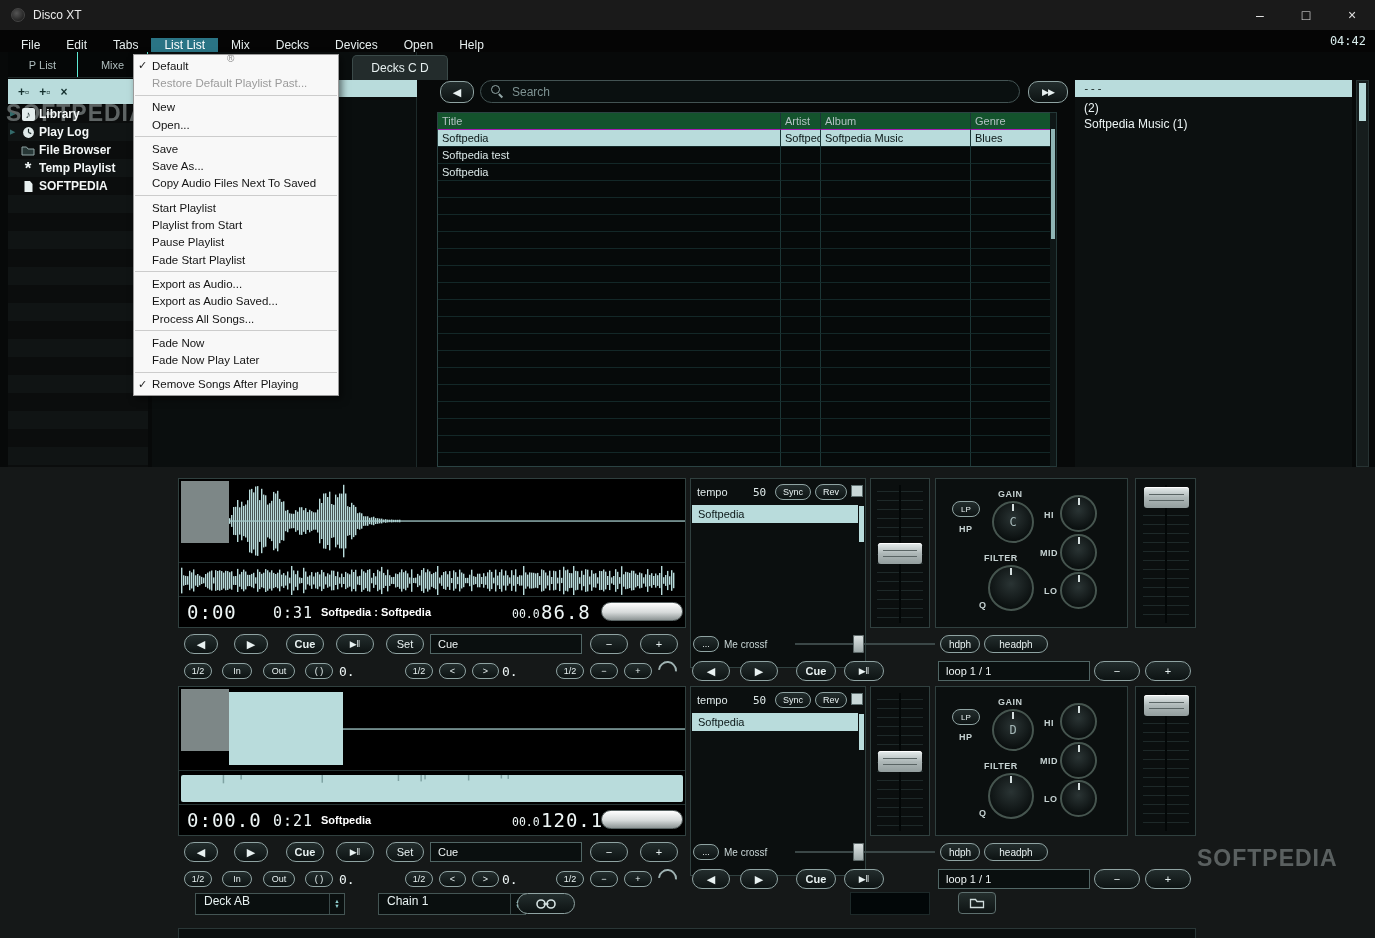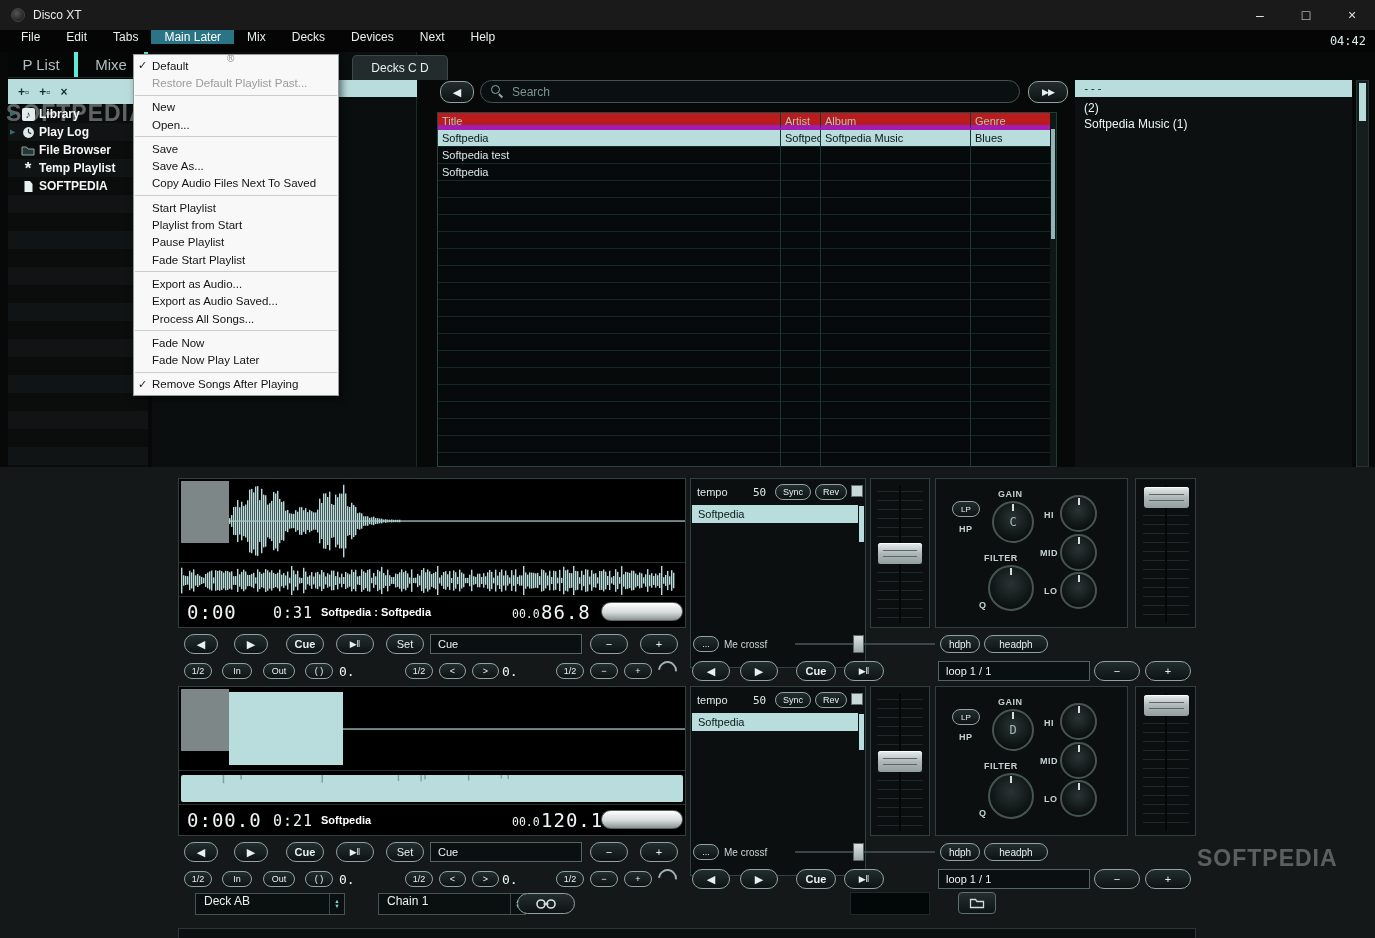--- a/index.html
+++ b/index.html
@@ -5,30 +5,30 @@
 *{margin:0;padding:0;box-sizing:border-box}
 :root{--accent:#b9dcdc;--menu-hl:#2a7485}
 body{width:1375px;height:938px;position:relative;overflow:hidden;background:#151818;font-family:"Liberation Sans",sans-serif;color:#e8f0f0}
 
 #titlebar{position:absolute;left:0;top:0;width:1375px;height:30px;background:#1a1a1a}
 #app-icon{position:absolute;left:11px;top:8px;width:14px;height:14px;border-radius:50%;background:radial-gradient(circle at 38% 35%,#555,#111);border:1px solid #444}
 #title-text{position:absolute;left:33px;top:8px;font-size:12px;color:#eaeaea}
 .win-btn{position:absolute;top:0;width:46px;height:30px;display:flex;align-items:center;justify-content:center;color:#e0e0e0;font-size:14px}
 #btn-min{right:92px}#btn-max{right:46px}#btn-close{right:0}
 
-#menubar{position:absolute;left:0;top:30px;width:1375px;height:22px;background:#050505;display:flex;align-items:flex-start;padding-left:8px}
+#menubar{position:absolute;left:0;top:30px;width:1375px;height:22px;background:#050505;display:flex;align-items:flex-end;padding-left:8px}
 .menu-item-top{padding:0 13px;display:flex;align-items:center;font-size:12px;color:#e6eeee}
 .menu-item-top.active{background:var(--menu-hl);color:#fff}
 #clock{position:absolute;right:9px;top:30px;height:22px;display:flex;align-items:center;font-size:12px;color:#d8ecec;font-family:"DejaVu Sans Mono",monospace}
 
 #top-area{position:absolute;left:0;top:52px;width:1375px;height:415px;background:#070909}
 
 #sidebar{position:absolute;left:8px;top:52px;width:140px;height:415px;background:#050707}
 #sidebar-tabs{position:absolute;left:0;top:0;width:140px;height:26px;display:flex;border-bottom:1px solid #1e2626}
-.side-tab{flex:1;display:flex;align-items:center;justify-content:center;font-size:15px;color:#b0bebe;border-right:4px solid #5eead4;white-space:nowrap;overflow:hidden}
+.side-tab{flex:1;display:flex;align-items:center;justify-content:center;font-size:11px;color:#b0bebe;border-right:1px solid #5eead4;white-space:nowrap;overflow:hidden}
 #sidebar-toolbar{position:absolute;left:0;top:27px;width:140px;height:25px;background:var(--accent);display:flex;align-items:center;gap:10px;padding-left:10px}
 .tool-btn{font-size:12px;color:#14302e;font-weight:bold}
 #sidebar-list{position:absolute;left:0;top:53px;width:140px;height:362px;overflow:hidden}
 .stripe{position:absolute;left:0;width:140px;height:18px}
 .side-item{position:absolute;left:0;width:140px;height:18px;z-index:30}
 .exp{position:absolute;left:2px;top:5px;font-size:7px;color:#336a6a}
 .icw{position:absolute;left:13px;top:2px;width:14px;height:14px;display:flex;align-items:center;justify-content:center}
 .lbl{position:absolute;left:31px;top:2px;font-size:12px;font-weight:bold;color:#f4f8f8;white-space:nowrap}
 .ic-note{display:flex;width:13px;height:13px;background:#e3eded;border-radius:2px;color:#0f1f1e;font-size:10px;align-items:center;justify-content:center}
 .ic-ast{color:#f0f6f6;font-size:17px;line-height:13px;font-weight:bold}
@@ -45,21 +45,21 @@
 #search-fwd{left:1028px;top:81px;width:40px;height:22px;font-size:9px;letter-spacing:-1px}
 #search-box{position:absolute;left:480px;top:80px;width:540px;height:23px;border-radius:12px;border:1px solid #435353;background:#0a1010;display:flex;align-items:center;gap:8px;padding-left:10px}
 #search-icon{width:13px;height:13px;position:relative;flex:0 0 auto}
 #search-icon::before{content:"";position:absolute;left:0;top:0;width:7px;height:7px;border:1.5px solid #93a7a7;border-radius:50%}
 #search-icon::after{content:"";position:absolute;left:8px;top:8px;width:5px;height:1.5px;background:#93a7a7;transform:rotate(45deg);transform-origin:left center}
 #search-placeholder{font-size:12px;color:#7e9292}
 
 #table{position:absolute;left:437px;top:112px;width:614px;height:355px;border:1px solid #2b4343;overflow:hidden;background:#060a0a}
 .trow{display:flex;height:17px}
 .tcell{overflow:hidden;white-space:nowrap;border-right:1px solid #1c3636;border-bottom:1px solid #132828;font-size:11px;padding:2px 0 0 4px;color:#dae7e7;flex:0 0 auto}
-.thead .tcell{color:#b2c2c2;background:#b91c1c;border-bottom:5px solid #a21caf}
+.thead .tcell{color:#b2c2c2;background:#14532d;border-bottom:1px solid #a21caf}
 .trow.sel .tcell{background:var(--accent);color:#0b1717}
 #table-scroll{position:absolute;left:1050px;top:112px;width:7px;height:355px;background:#0f1717;border:1px solid #243838;border-left:none}
 #table-scroll-thumb{position:absolute;left:1px;top:16px;width:4px;height:110px;background:#8fb5b5}
 
 #right-panel{position:absolute;left:1075px;top:80px;width:277px;height:387px;background:#0c1010}
 #rp-header{position:absolute;left:0;top:0;width:277px;height:17px;background:var(--accent);color:#12221f;font-size:11px;display:flex;align-items:center;padding-left:8px;font-family:"DejaVu Sans Mono",monospace}
 .rp-line{position:absolute;left:9px;font-size:12px;color:#ecf4f4}
 #rp-line0{top:21px}
 #rp-line1{top:37px}
 #win-scroll{position:absolute;left:1356px;top:80px;width:13px;height:387px;background:#161d1d;border:1px solid #273333}
@@ -135,25 +135,25 @@
   <div id="title-text">Disco XT</div>
   <div class="win-btn" id="btn-min">–</div>
   <div class="win-btn" id="btn-max">□</div>
   <div class="win-btn" id="btn-close">×</div>
 </div>
 
 <div id="menubar">
     <div class="menu-item-top">File</div>
     <div class="menu-item-top">Edit</div>
     <div class="menu-item-top">Tabs</div>
-    <div class="menu-item-top active">Main Later</div>
+    <div class="menu-item-top active">List List</div>
     <div class="menu-item-top">Mix</div>
     <div class="menu-item-top">Decks</div>
     <div class="menu-item-top">Devices</div>
-    <div class="menu-item-top">Next</div>
+    <div class="menu-item-top">Open</div>
     <div class="menu-item-top">Help</div>
   </div>
 <div id="clock">04:42</div>
 
 <div id="top-area"></div>
 
 <div id="sidebar">
   <div id="sidebar-tabs">
       <div class="side-tab">P List</div>
       <div class="side-tab">Mixe</div>

